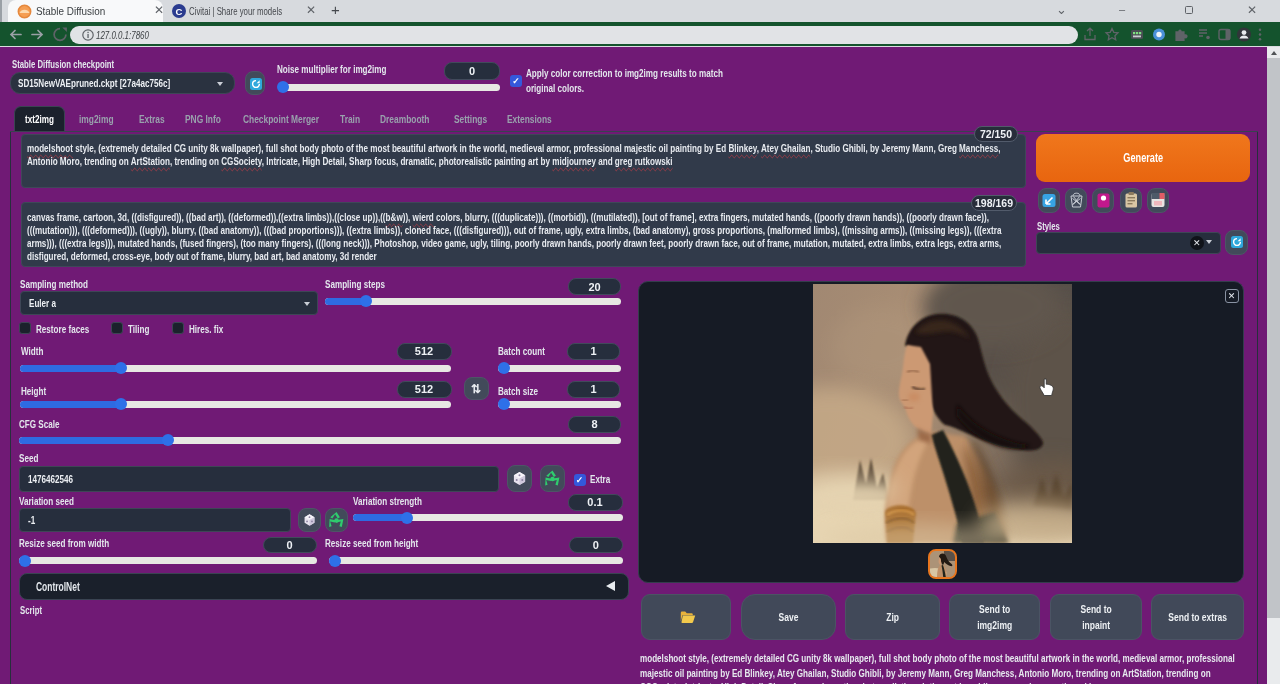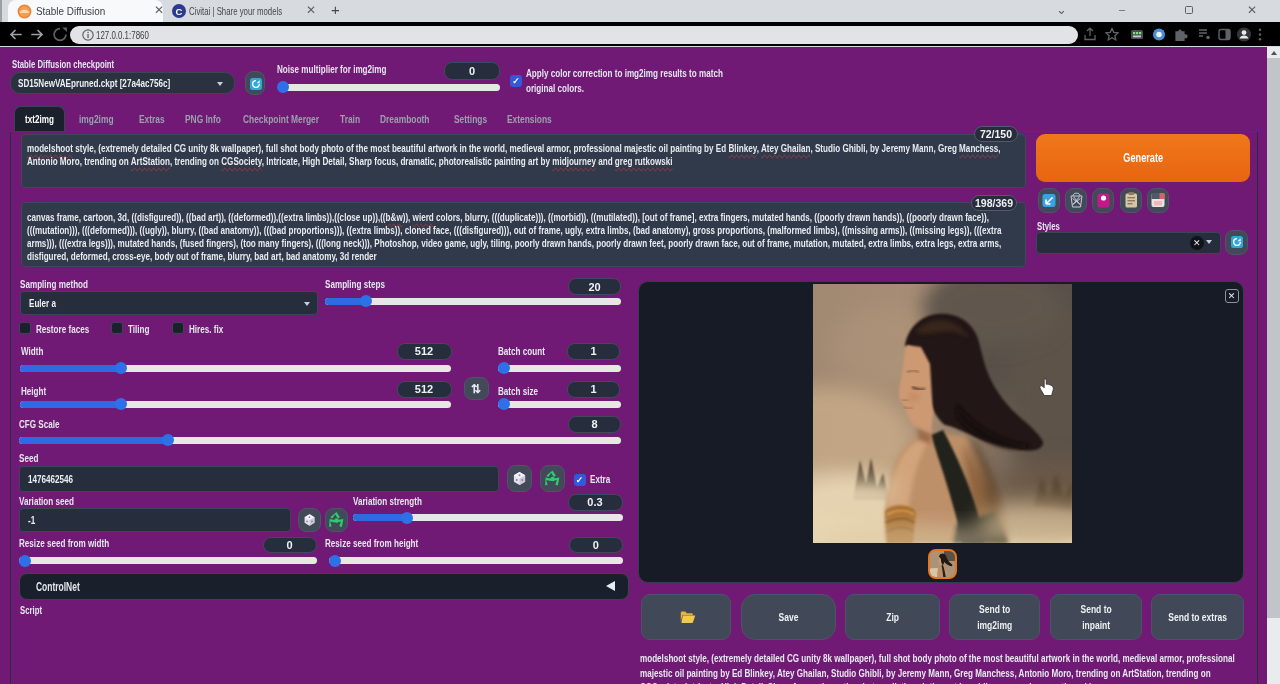--- a/index.html
+++ b/index.html
@@ -3,21 +3,21 @@
 <meta charset="utf-8">
 <style>
   * { margin:0; padding:0; box-sizing:border-box; }
   html,body { width:1280px; height:684px; overflow:hidden; background:#14181f; }
   body { font-family:"Liberation Sans", sans-serif; position:relative; }
   .abs { position:absolute; }
   
   #tabstrip { position:absolute; left:0; top:0; width:1280px; height:22px; background:#d7dade; }
   #tab1 { position:absolute; left:8px; top:0; width:155px; height:22px; background:#f8f9fa; border-radius:8px 8px 0 0; }
   .tabtitle { font-size:11px; color:#3c4043; }
-  #toolbar { position:absolute; left:0; top:22px; width:1280px; height:25px; background:#000000; border-bottom:1px solid #dadce0;}
+  #toolbar { position:absolute; left:0; top:22px; width:1280px; height:25px; background:#14532d; border-bottom:1px solid #dadce0;font-style:italic;}
   #omnibox { position:absolute; left:70px; top:3.5px; width:1008px; height:18.5px; background:#e1e3e6; border-radius:9.5px; }
   
   #page { position:absolute; left:0; top:47px; width:1280px; height:637px; background:#701a75; overflow:hidden; }
   .pabs { position:absolute; }
   .lbl { position:absolute; font-size:11.5px; font-weight:bold; color:#e3e7ec; white-space:nowrap; transform:scaleX(0.705); transform-origin:0 50%; }
   .tx { display:inline-block; transform:scaleX(0.705); transform-origin:0 50%; white-space:nowrap; }
   .txc { display:inline-block; transform:scaleX(0.74); white-space:nowrap; }
   .input { position:absolute; background:#262e3d; border:1px solid #3e4656; border-radius:4px; color:#eceff3; }
   .numin { position:absolute; background:#262e3d; border:1px solid #414a5b; border-radius:8px; color:#eef1f5; font-size:11px; font-weight:bold; text-align:center; }
   .btn { position:absolute; background:#424a5a; border:1px solid #4d5566; border-radius:8px; }
@@ -158,21 +158,21 @@
   </div>
   <div class="numin" style="left:974px;top:79px;width:44px;height:16px;line-height:15px;font-size:10.5px;border-color:#525b6b;background:#272d3a;">72/150</div>
 
   <div class="input" style="left:20.5px;top:155px;width:1005px;height:65px;background:#313a4a;border-color:#3e4858;"></div>
   <div class="pabs" style="left:27px;top:164px;width:990px;font-size:11.5px;line-height:13px;color:#e8ebf0;font-weight:bold;white-space:nowrap;transform:scaleX(0.705);transform-origin:0 0;" id="prompt2">
     canvas frame, cartoon, 3d, ((disfigured)), ((bad art)), ((deformed)),((extra limbs)),((close up)),((<span class="sq">b&amp;w</span>)), <span class="sq">wierd</span> colors, blurry, (((duplicate))), ((morbid)), ((mutilated)), [out of frame], extra fingers, mutated hands, ((poorly drawn hands)), ((poorly drawn face)),<br>
     (((mutation))), (((deformed))), ((ugly)), blurry, ((bad anatomy)), (((bad proportions))), ((extra limbs)), cloned face, (((disfigured))), out of frame, ugly, extra limbs, (bad anatomy), gross proportions, (malformed limbs), ((missing arms)), ((missing legs)), (((extra<br>
     arms))), (((extra legs))), mutated hands, (fused fingers), (too many fingers), (((long neck))), Photoshop, video game, ugly, tiling, poorly drawn hands, poorly drawn feet, poorly drawn face, out of frame, mutation, mutated, extra limbs, extra legs, extra arms,<br>
     disfigured, deformed, cross-eye, body out of frame, blurry, bad art, bad anatomy, 3d render
   </div>
-  <div class="numin" style="left:971px;top:148px;width:46px;height:16px;line-height:15px;font-size:10.5px;border-color:#525b6b;background:#272d3a;">198/369</div>
+  <div class="numin" style="left:971px;top:148px;width:46px;height:16px;line-height:15px;font-size:10.5px;border-color:#525b6b;background:#272d3a;">198/169</div>
 
   <div class="pabs" style="left:1036px;top:87px;width:214px;height:48px;border-radius:9px;background:linear-gradient(#f0771c,#e8650f);"></div>
   <div class="pabs" style="left:1036px;top:103px;width:214px;text-align:center;font-size:13px;font-weight:bold;color:#fff;"><span class="txc" style="transform:scaleX(0.705);">Generate</span></div>
 
   <div class="btn" style="left:1037.5px;top:141px;width:22px;height:25px;"></div>
   <div class="btn" style="left:1064.5px;top:141px;width:22px;height:25px;"></div>
   <div class="btn" style="left:1092px;top:141px;width:22px;height:25px;"></div>
   <div class="btn" style="left:1119.5px;top:141px;width:22px;height:25px;"></div>
   <div class="btn" style="left:1147px;top:141px;width:22px;height:25px;"></div>
   <svg class="pabs" style="left:1037.5px;top:141px;" width="132" height="25" viewBox="0 0 132 25">
@@ -272,21 +272,21 @@
   <div class="cbon" style="left:573.5px;top:426.5px;">✓</div>
   <div class="lbl" style="left:590px;top:426px;">Extra</div>
 
   <div class="lbl" style="left:19px;top:448px;">Variation seed</div>
   <div class="input" style="left:19px;top:461px;width:272px;height:24px;">
     <span class="tx" style="position:absolute;left:8px;top:5px;font-size:11.5px;font-weight:bold;">-1</span>
   </div>
   <div class="btn" style="left:297.5px;top:461px;width:23px;height:24px;"></div>
   <div class="btn" style="left:325px;top:461px;width:23px;height:24px;"></div>
   <div class="lbl" style="left:352.5px;top:448px;">Variation strength</div>
-  <div class="numin" style="left:567.5px;top:447px;width:55px;height:16.5px;line-height:15.5px;">0.3</div>
+  <div class="numin" style="left:567.5px;top:447px;width:55px;height:16.5px;line-height:15.5px;">0.1</div>
   <div class="track" style="left:352.5px;top:467px;width:270px;"></div>
   <div class="fill" style="left:352.5px;top:467px;width:54px;"></div>
   <div class="thumb" style="left:400.5px;top:464.5px;"></div>
 
   <div class="lbl" style="left:19px;top:490px;">Resize seed from width</div>
   <div class="numin" style="left:262.5px;top:489.5px;width:54px;height:16.5px;line-height:15.5px;">0</div>
   <div class="track" style="left:19px;top:510px;width:297.5px;"></div>
   <div class="thumb" style="left:19px;top:507.5px;"></div>
   <div class="lbl" style="left:325px;top:490px;">Resize seed from height</div>
   <div class="numin" style="left:569px;top:489.5px;width:53.5px;height:16.5px;line-height:15.5px;">0</div>

